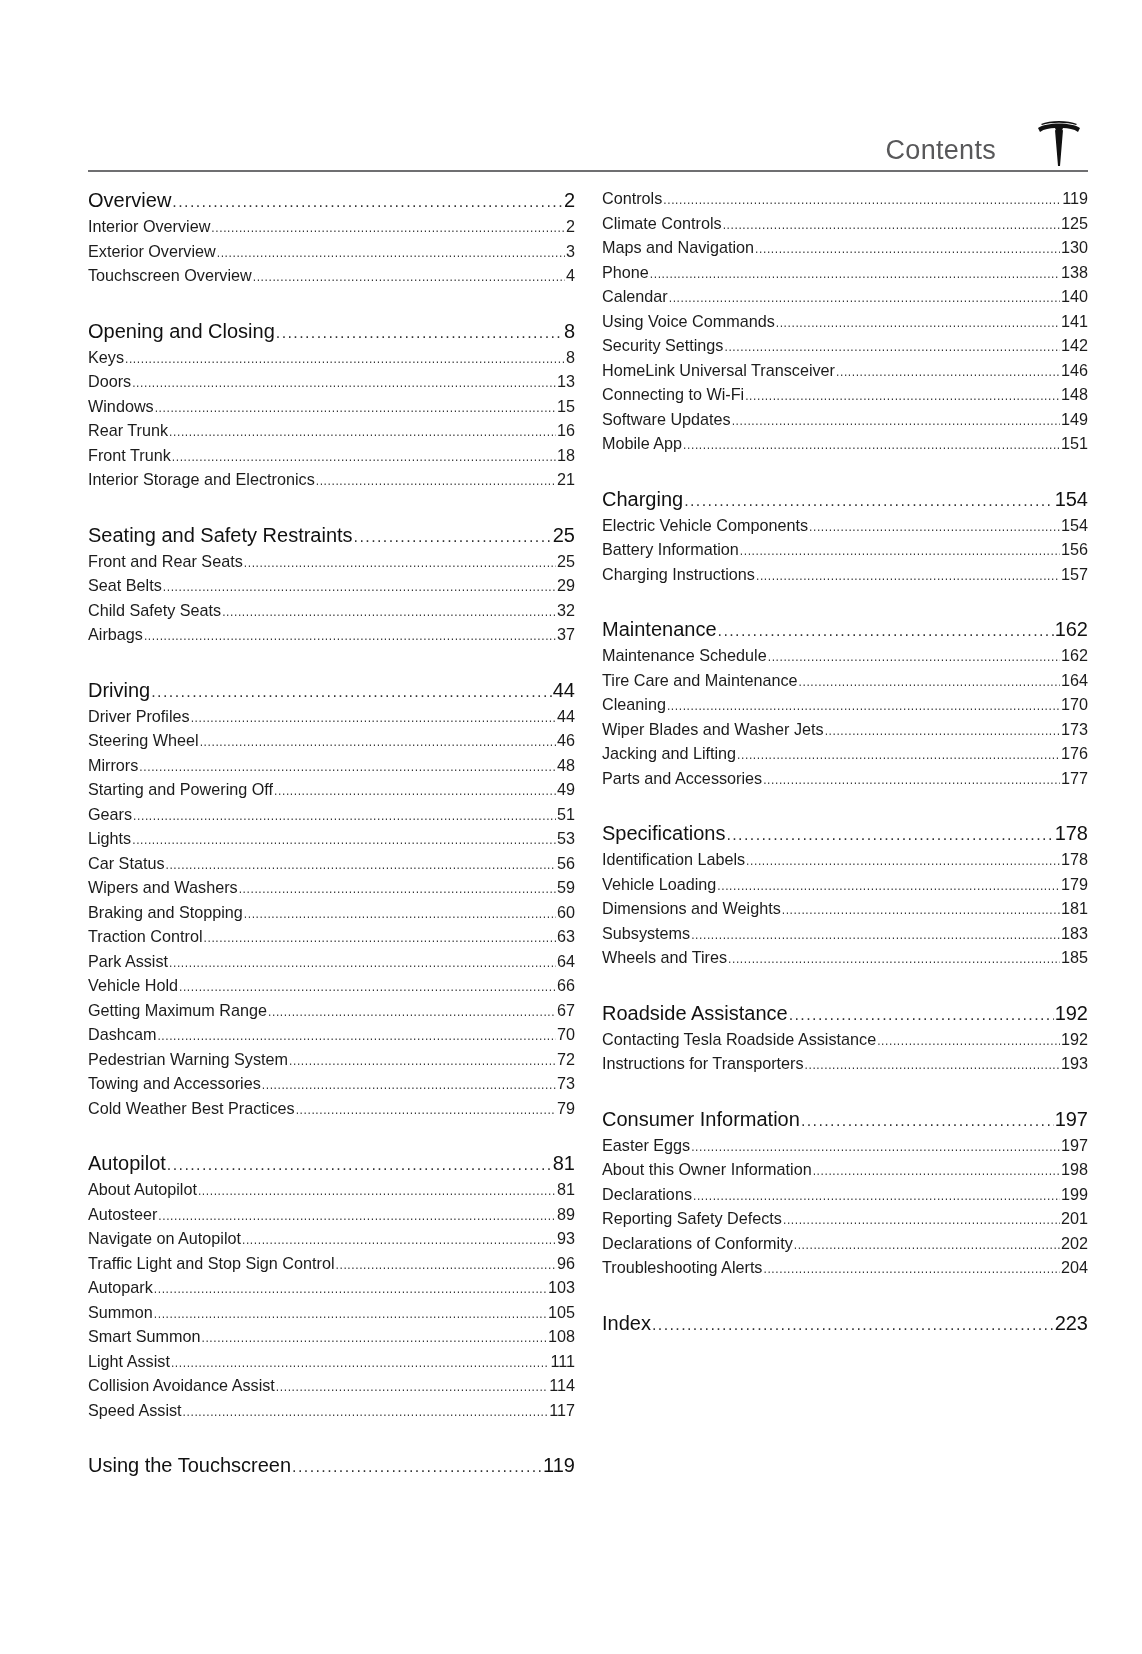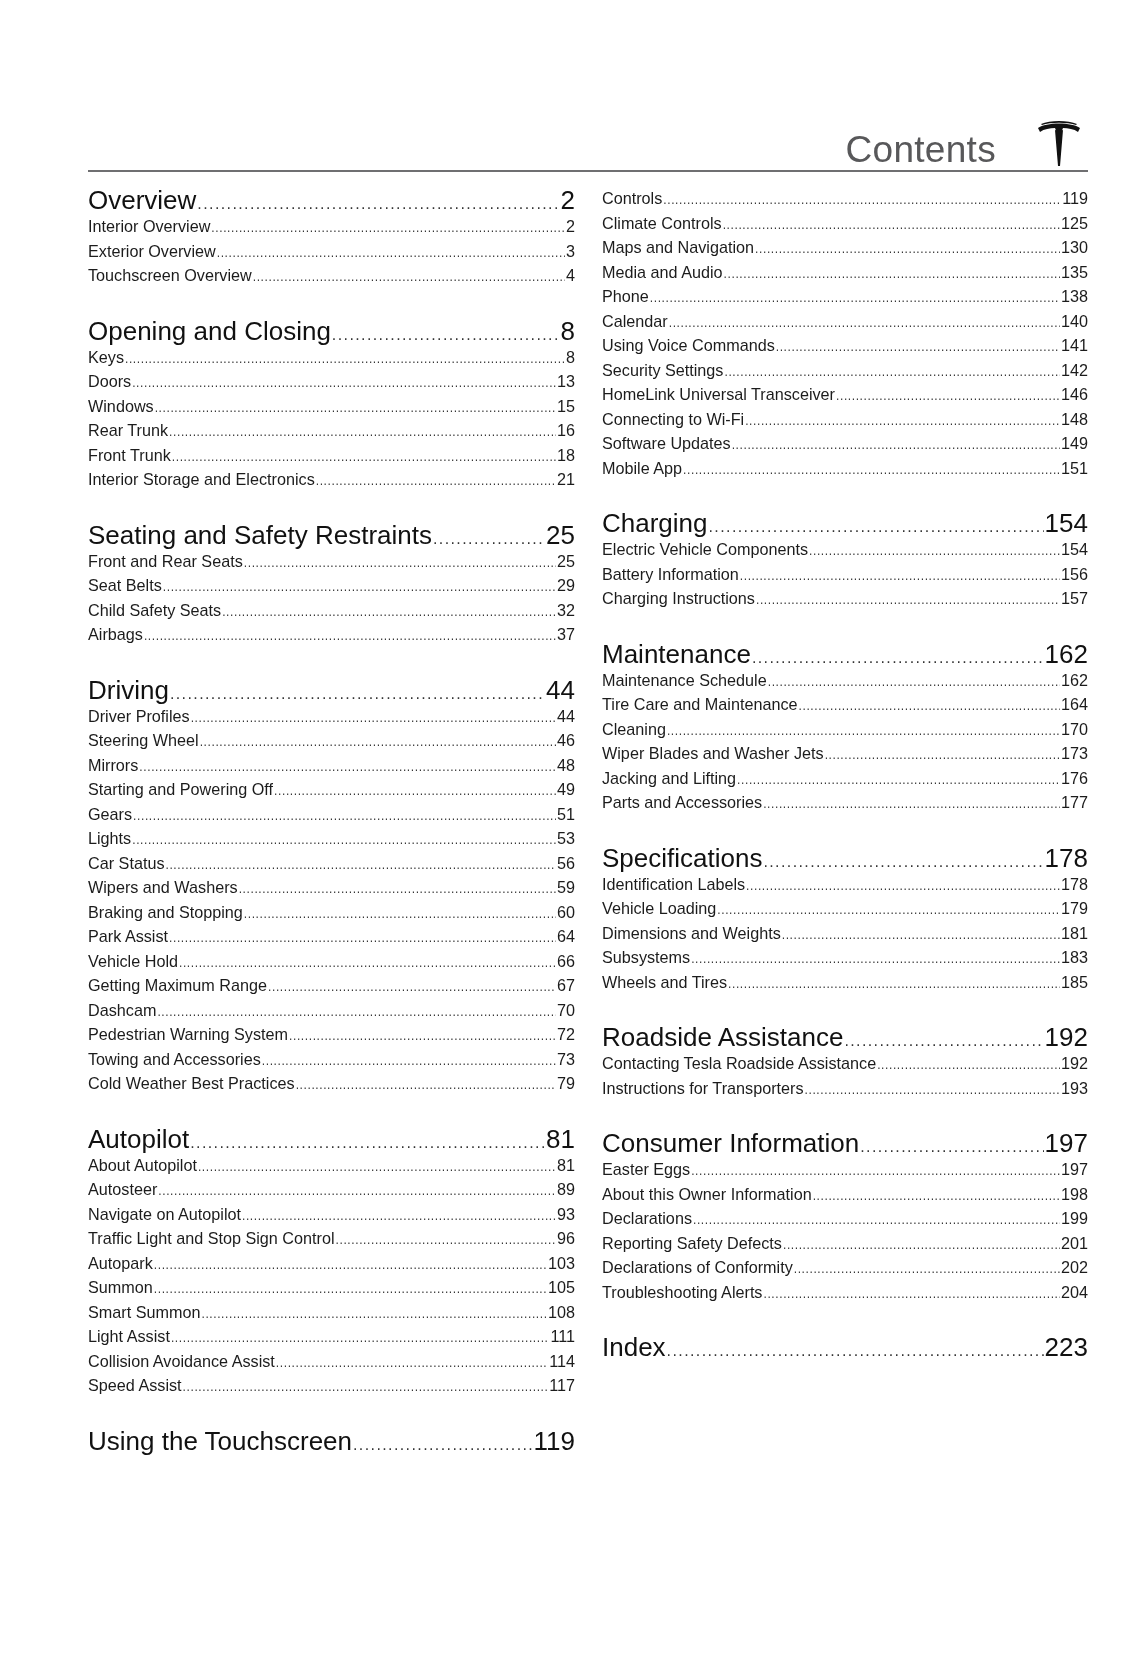--- a/index.html
+++ b/index.html
@@ -1,31 +1,31 @@
 <!DOCTYPE html>
 <html><head>
 <meta charset="utf-8">
 <style>
   html, body { margin: 0; padding: 0; background: #ffffff; }
   body { width: 1142px; height: 1654px; position: relative; overflow: hidden;
          font-family: "Liberation Sans", "DejaVu Sans", sans-serif; color: #1a1a1a; }
   .title { position: absolute; left: 780px; width: 216px; top: 128px; text-align: right;
-           font-size: 37px; color: #58585a; letter-spacing: 0.3px; line-height: 44px; }
+           font-size: 27px; color: #58585a; letter-spacing: 0.3px; line-height: 44px; }
   .logo { position: absolute; left: 1036px; top: 120px; width: 46px; height: 48px; }
   .rule { position: absolute; left: 88px; top: 170px; width: 1000px; height: 2px; background: #6f6f71; }
   .col { position: absolute; top: 186px; }
   .col.left { left: 88px; width: 487px; }
   .col.right { left: 602px; width: 486px; }
   .section { margin: 0 0 29px 0; }
   .row { display: flex; align-items: baseline; white-space: nowrap; overflow: hidden; }
   .row .label { flex: 0 0 auto; }
   .row .dots { flex: 1 1 auto; overflow: hidden; color: #333; letter-spacing: 0.5px; margin: 0 1px; }
   .row .dots::before { content: "......................................................................................................................................................................................................................"; }
   .row .page { flex: 0 0 auto; text-align: right; }
-  .row.h { font-size: 26px; height: 28px; line-height: 28px; color: #111; }
+  .row.h { font-size: 20px; height: 28px; line-height: 28px; color: #111; }
   .row.s { font-size: 16.2px; height: 24.5px; line-height: 24.5px; color: #1c1c1c; }
   .row.h .dots { font-size: 16px; letter-spacing: 1.4px; }
   .row.s .dots { font-size: 12px; letter-spacing: 0.6px; }
 </style>
 </head>
 <body>
 
 <div class="title">Contents</div>
 
 <svg class="logo" viewBox="0 0 46 48">
@@ -168,20 +168,25 @@
         <span class="label">Wipers and Washers</span>
         <span class="dots"></span>
         <span class="page">59</span>
       </div>
       <div class="row s">
         <span class="label">Braking and Stopping</span>
         <span class="dots"></span>
         <span class="page">60</span>
       </div>
       <div class="row s">
+        <span class="label">Traction Control</span>
+        <span class="dots"></span>
+        <span class="page">63</span>
+      </div>
+      <div class="row s">
         <span class="label">Park Assist</span>
         <span class="dots"></span>
         <span class="page">64</span>
       </div>
       <div class="row s">
         <span class="label">Vehicle Hold</span>
         <span class="dots"></span>
         <span class="page">66</span>
       </div>
       <div class="row s">
@@ -284,25 +289,20 @@
       </div>
       <div class="row s">
         <span class="label">Climate Controls</span>
         <span class="dots"></span>
         <span class="page">125</span>
       </div>
       <div class="row s">
         <span class="label">Maps and Navigation</span>
         <span class="dots"></span>
         <span class="page">130</span>
-      </div>
-      <div class="row s">
-        <span class="label">Media and Audio</span>
-        <span class="dots"></span>
-        <span class="page">135</span>
       </div>
       <div class="row s">
         <span class="label">Phone</span>
         <span class="dots"></span>
         <span class="page">138</span>
       </div>
       <div class="row s">
         <span class="label">Calendar</span>
         <span class="dots"></span>
         <span class="page">140</span>

